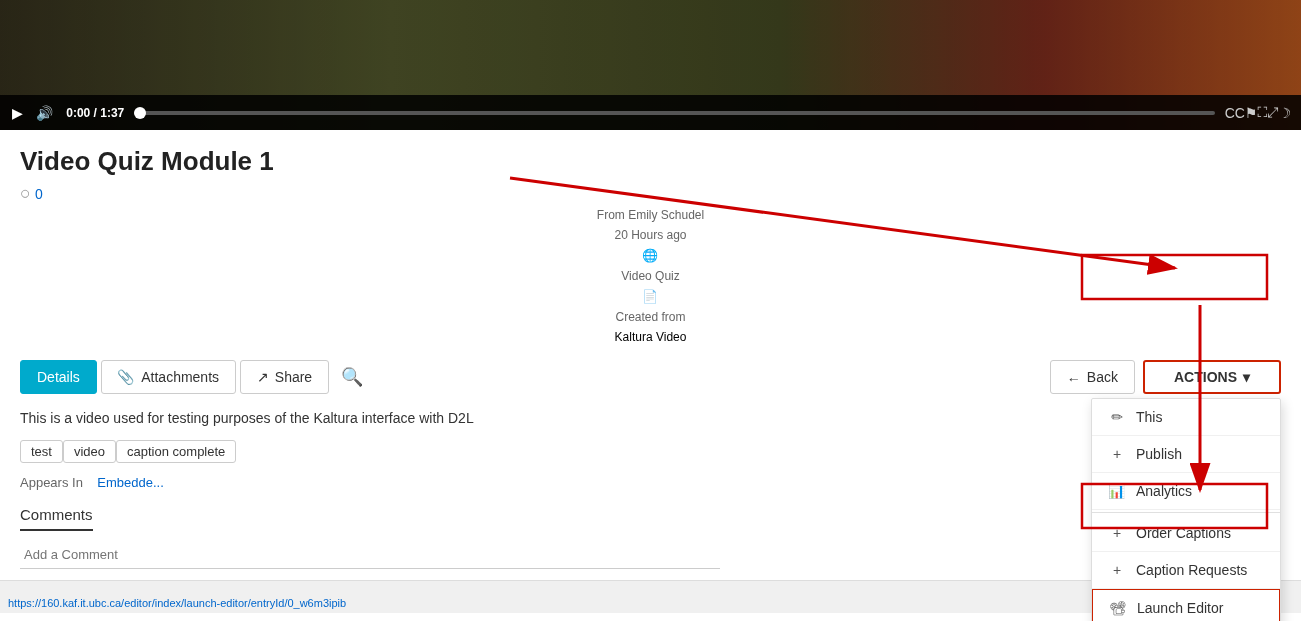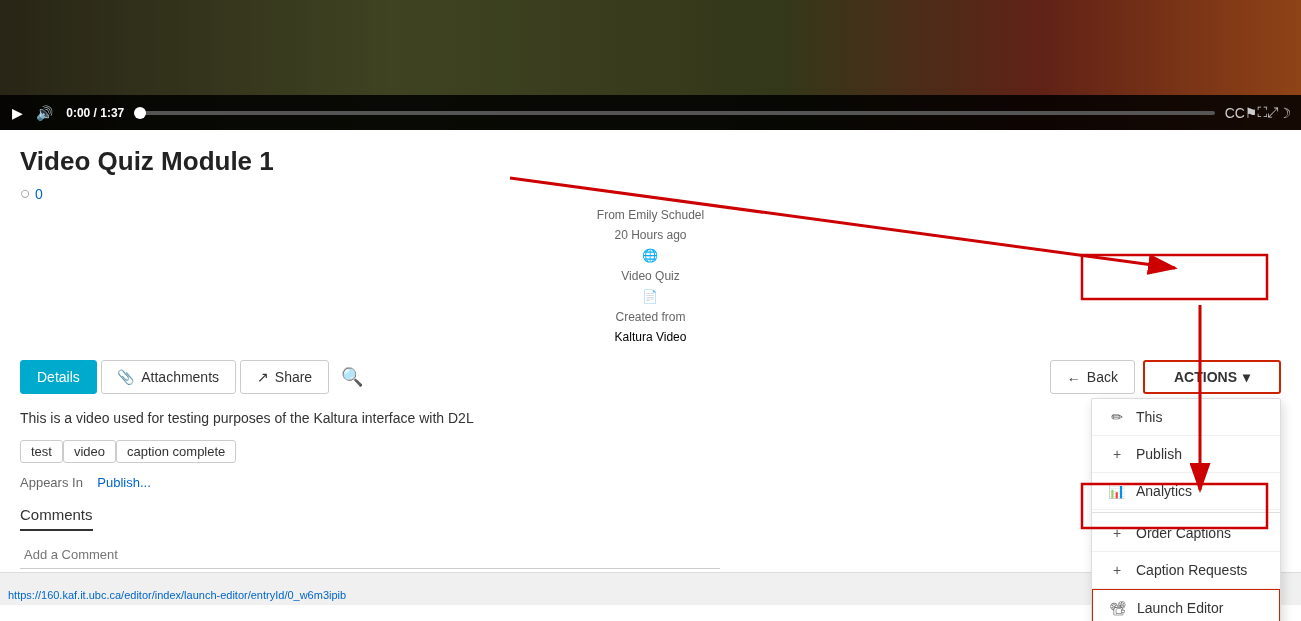--- a/index.html
+++ b/index.html
@@ -281,21 +281,21 @@
       max-width: 700px;
       padding: 6px 4px;
       font-size: 13px;
       color: #999;
       outline: none;
     }
 
     
     .status-bar {
       position: fixed;
-      bottom: 16px;
+      bottom: 8px;
       left: 0;
       right: 0;
       height: 16px;
       background: #f0f0f0;
       border-top: 1px solid #ddd;
       padding: 16px 8px;
       font-size: 11px;
       color: #0066cc;
     }
 
@@ -414,21 +414,21 @@
 
   <div class="tags-row">
     <span class="tag">test</span>
     <span class="tag">video</span>
     <span class="tag">caption complete</span>
   </div>
 
   <div class="appears-in">
     <span>Appears In</span>
     &nbsp;&nbsp;
-    <a href="#">Publish...</a>
+    <a href="#">Embedde...</a>
   </div>
 
   <div class="comments-section">
     <div class="comments-header">Comments</div>
     <br>
     <input class="add-comment" type="text" placeholder="Add a Comment" style="">
   </div>
 
 </div>
 

